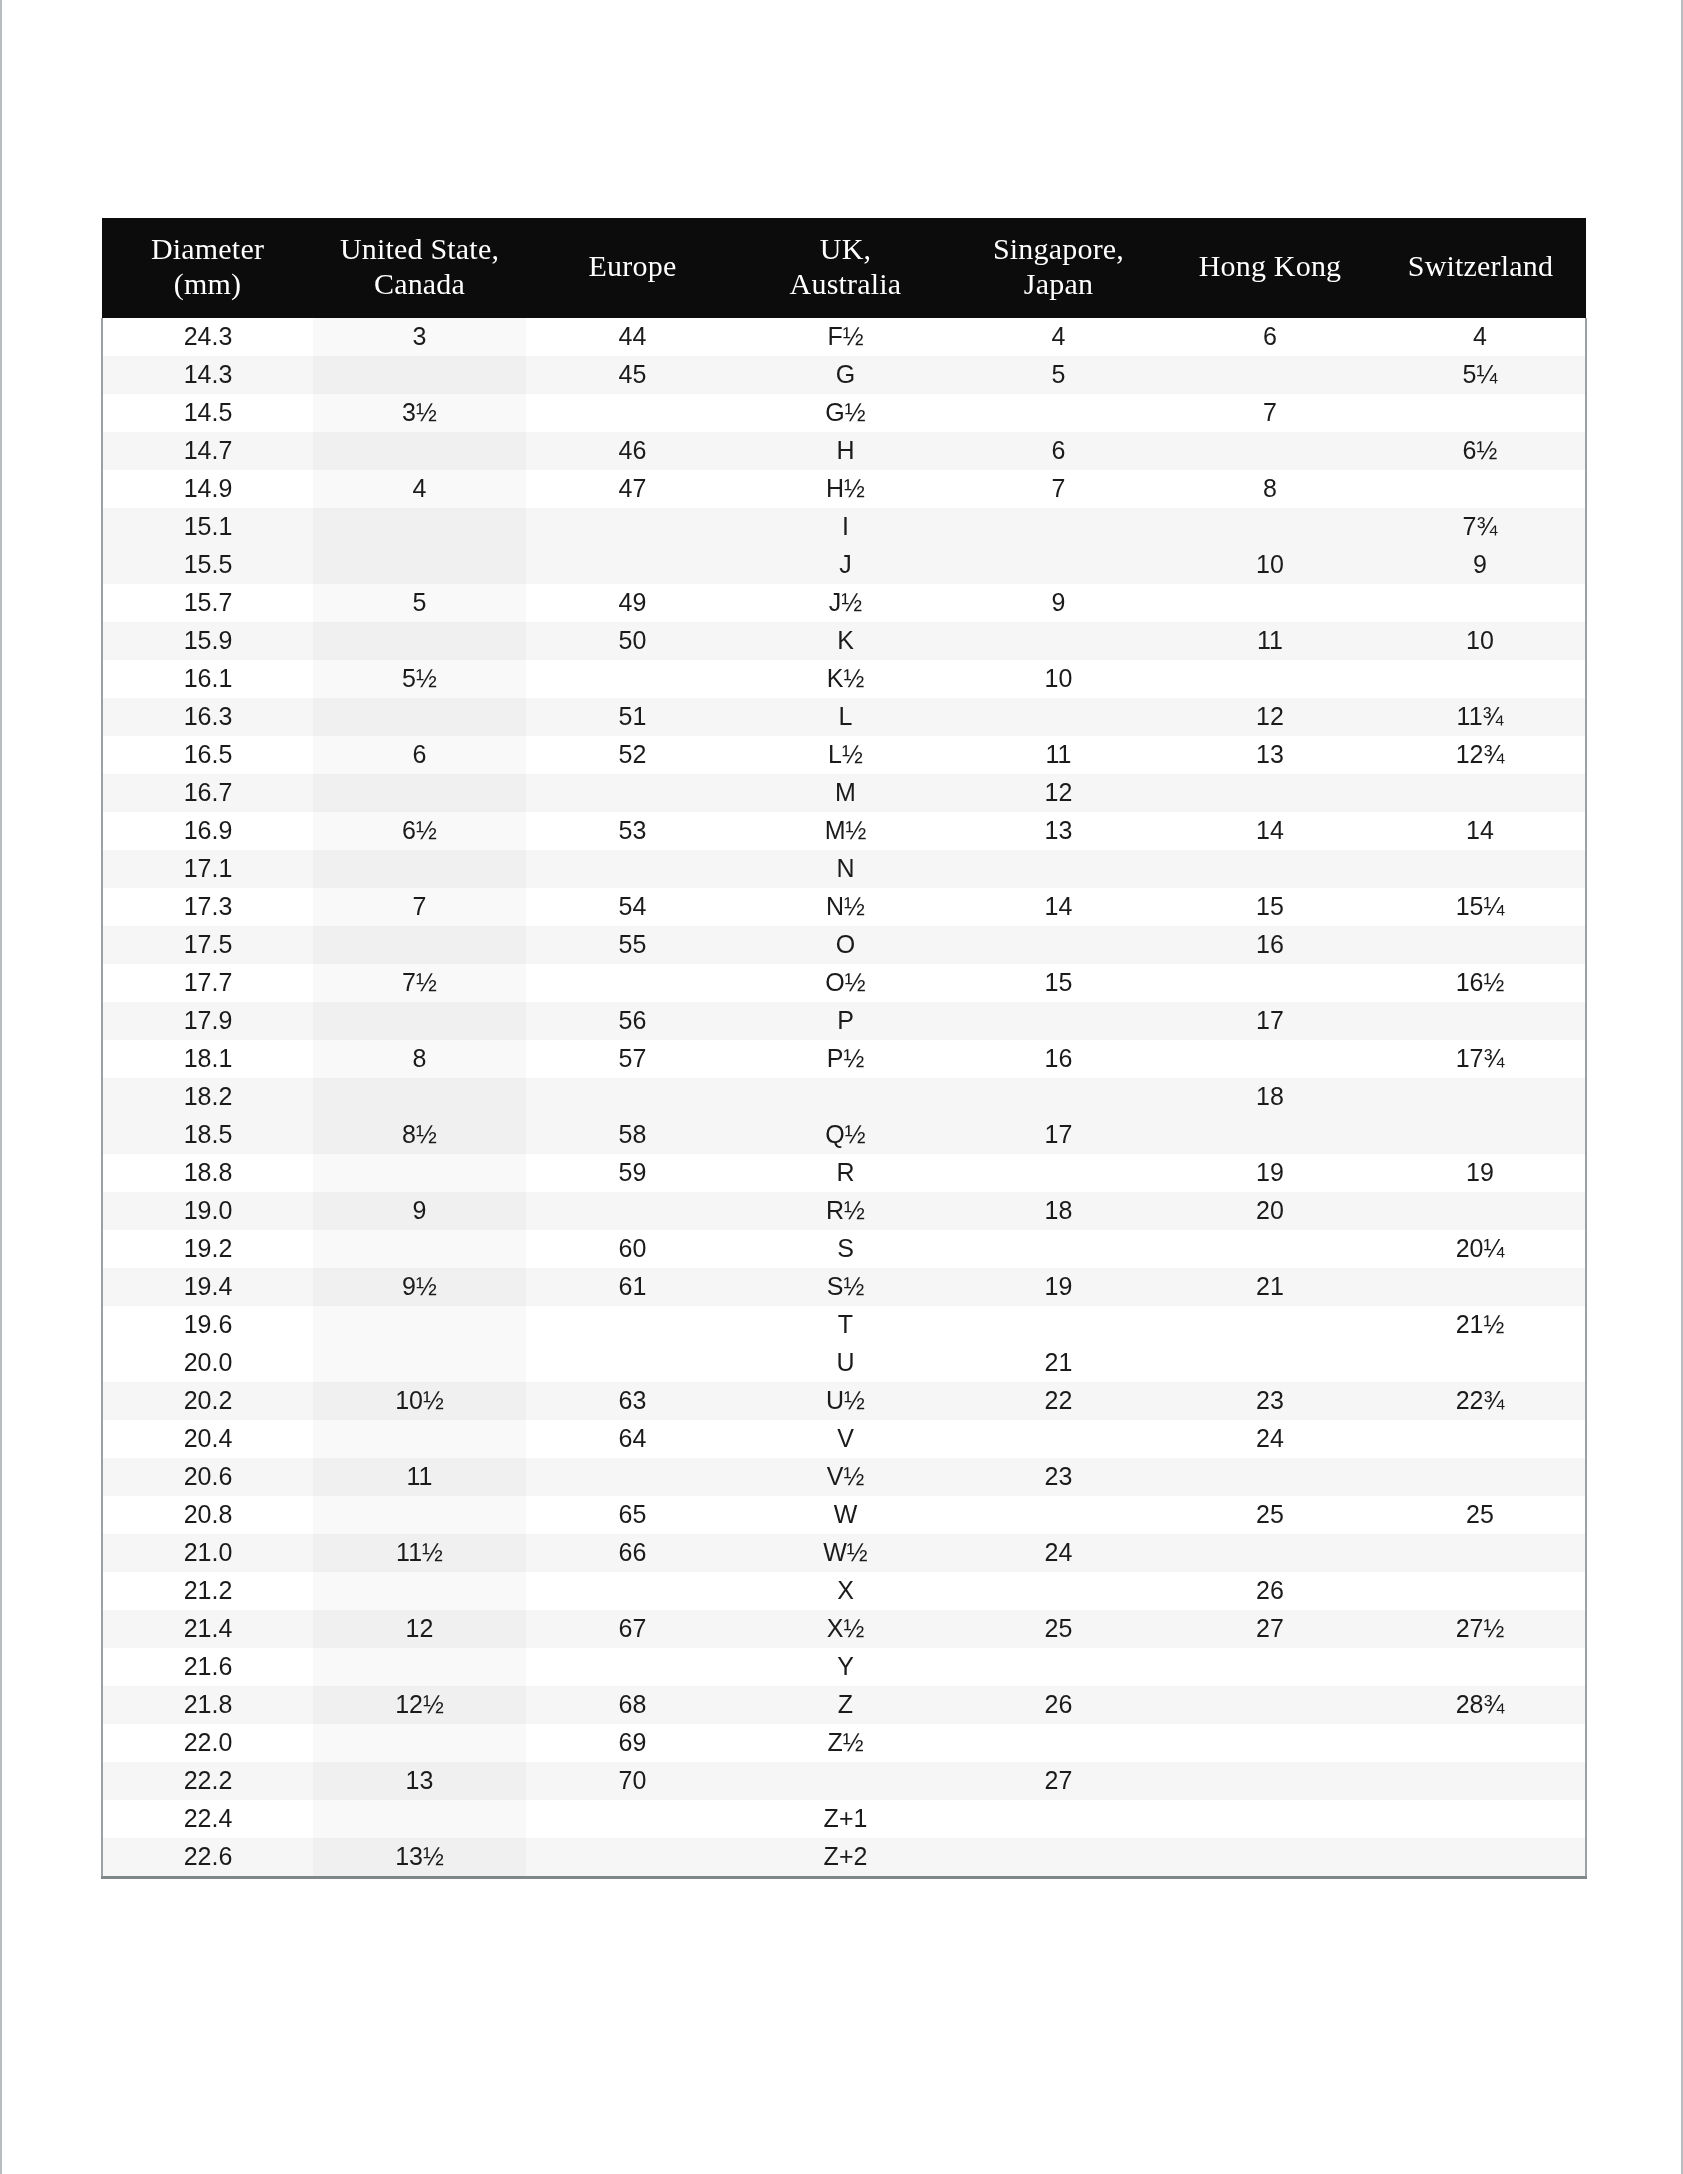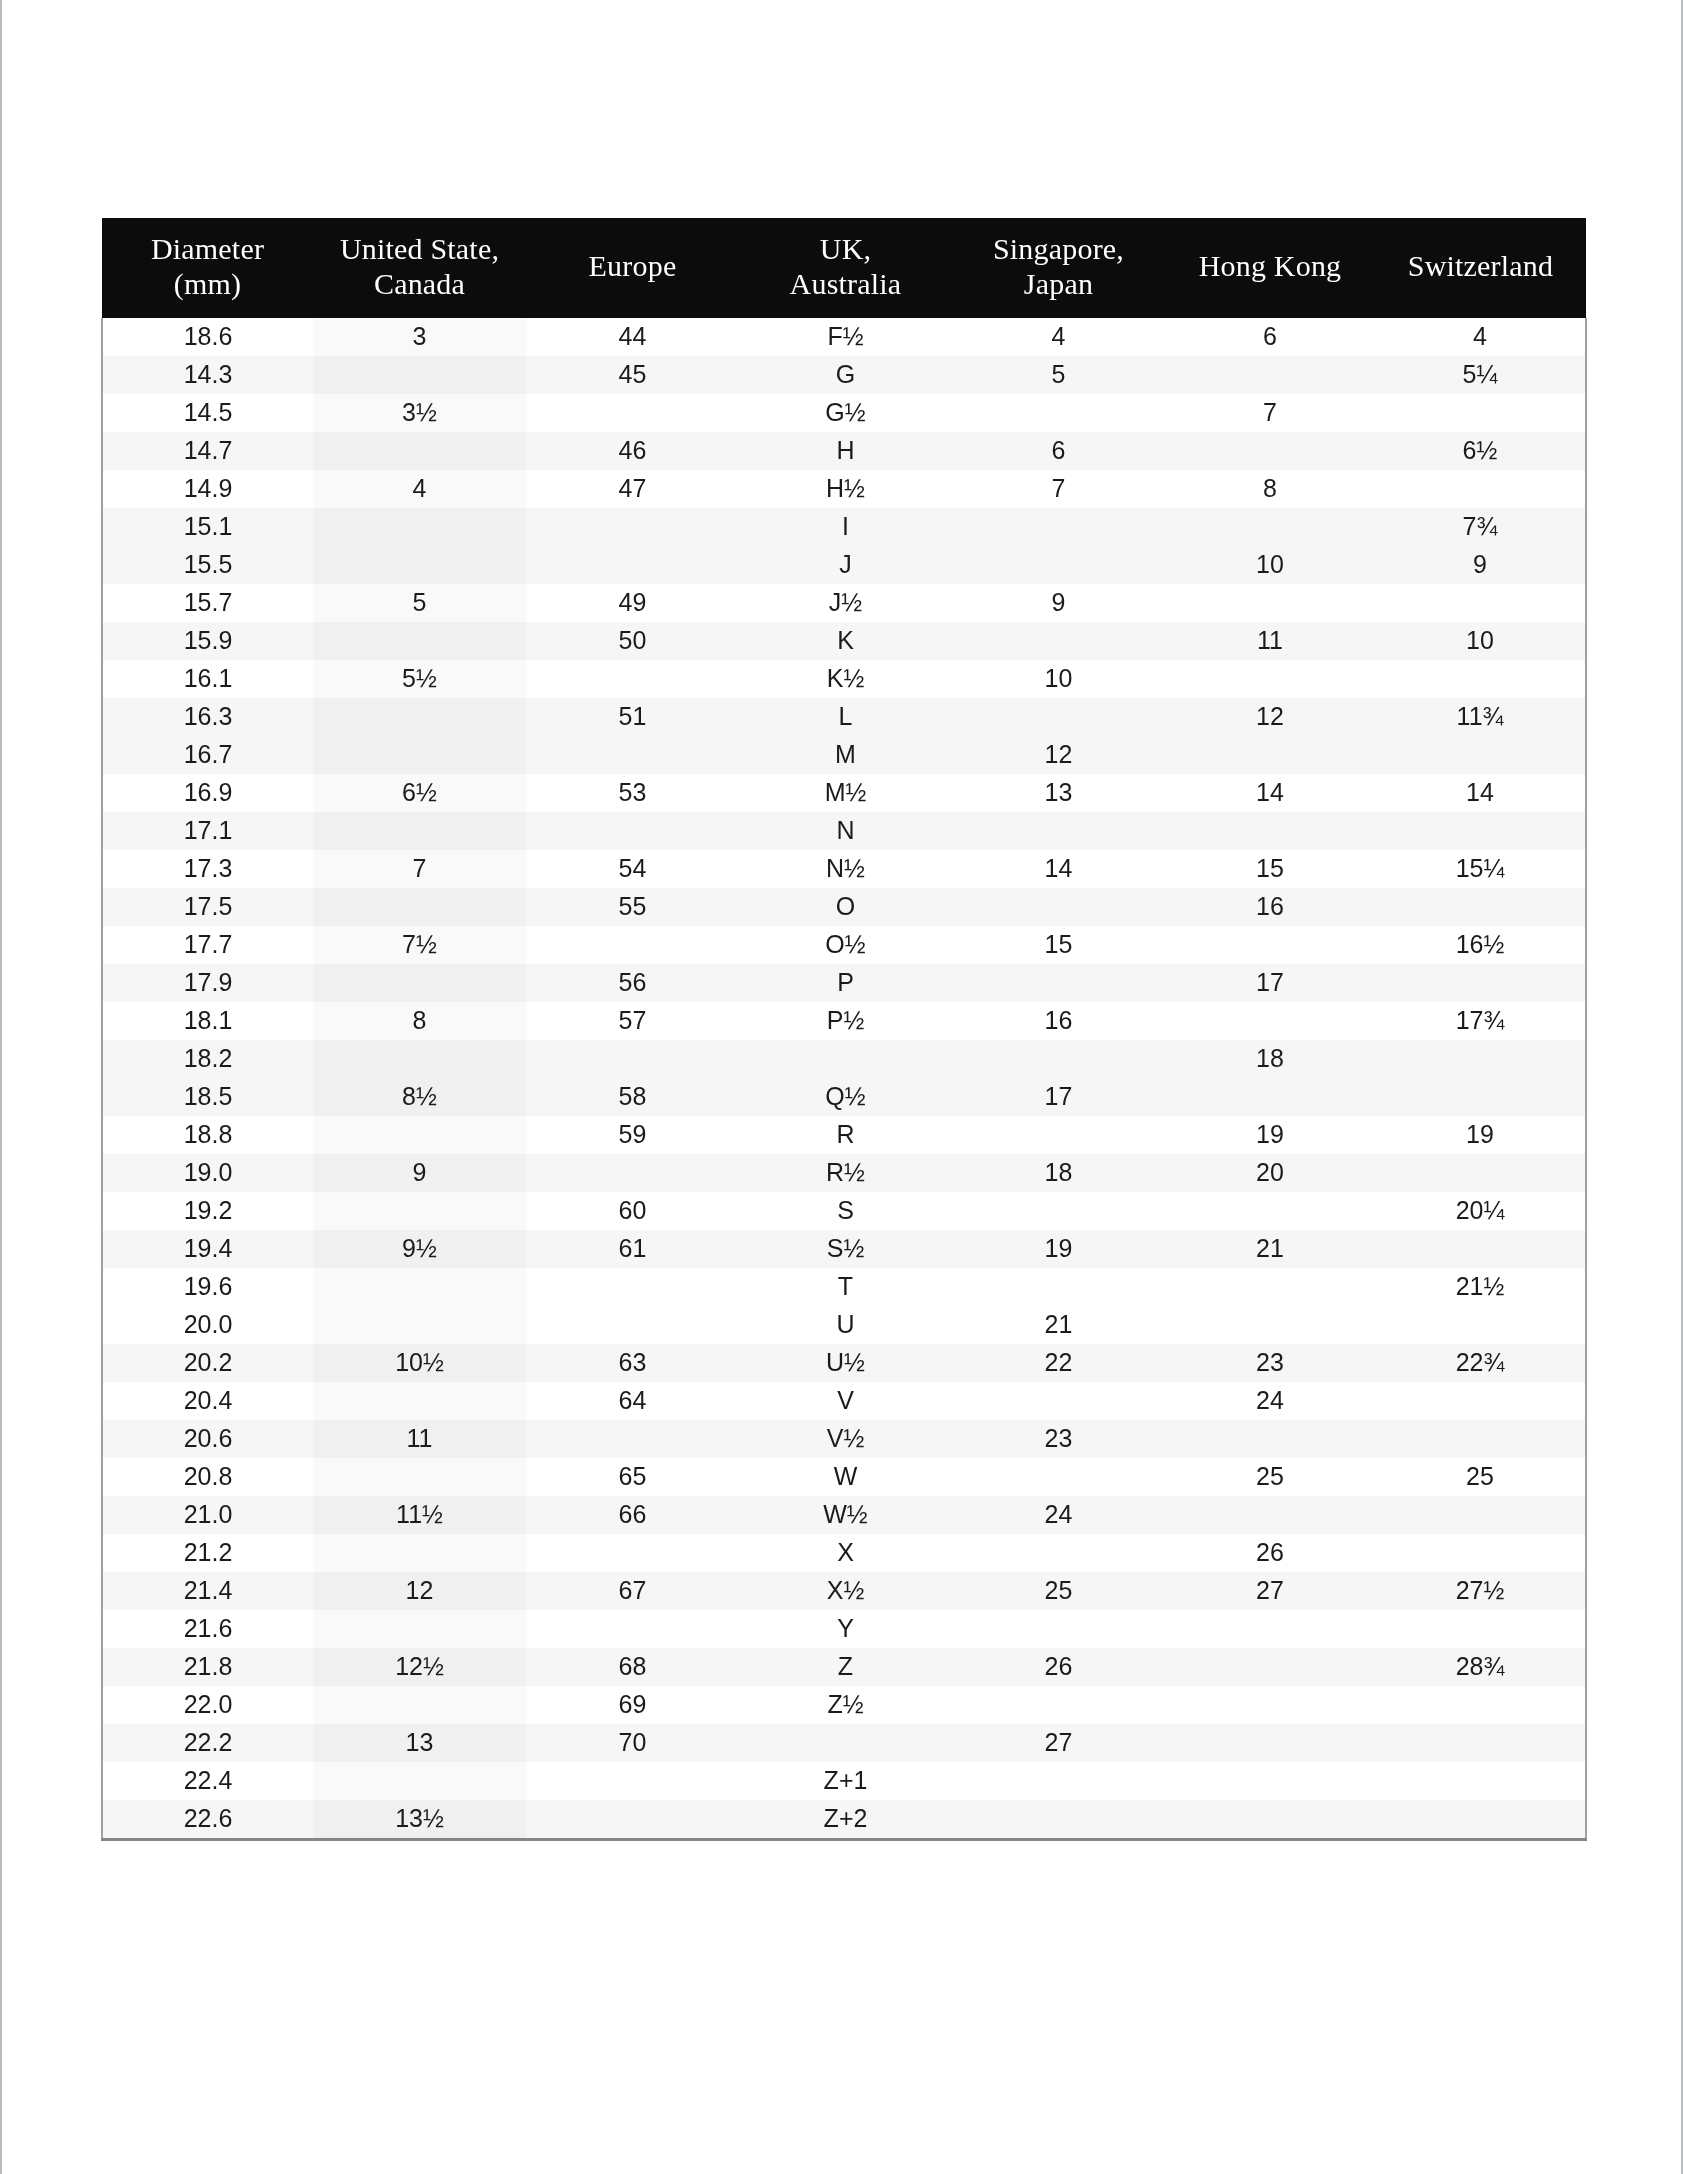--- a/index.html
+++ b/index.html
@@ -113,21 +113,21 @@
             <th>United State,<br>Canada</th>
             <th>Europe</th>
             <th>UK,<br>Australia</th>
             <th>Singapore,<br>Japan</th>
             <th>Hong Kong</th>
             <th>Switzerland</th>
           </tr>
       </thead>
       <tbody id="table-body">
           <tr class="even">
-            <td>18.6</td>
+            <td>24.3</td>
             <td class="col-us">3</td>
             <td>44</td>
             <td>F½</td>
             <td>4</td>
             <td>6</td>
             <td>4</td>
           </tr>
           <tr class="odd">
             <td>14.3</td>
             <td class="col-us"></td>
@@ -210,20 +210,29 @@
             <td></td>
           </tr>
           <tr class="odd">
             <td>16.3</td>
             <td class="col-us"></td>
             <td>51</td>
             <td>L</td>
             <td></td>
             <td>12</td>
             <td>11¾</td>
+          </tr>
+          <tr class="even">
+            <td>16.5</td>
+            <td class="col-us">6</td>
+            <td>52</td>
+            <td>L½</td>
+            <td>11</td>
+            <td>13</td>
+            <td>12¾</td>
           </tr>
           <tr class="odd">
             <td>16.7</td>
             <td class="col-us"></td>
             <td></td>
             <td>M</td>
             <td>12</td>
             <td></td>
             <td></td>
           </tr>

